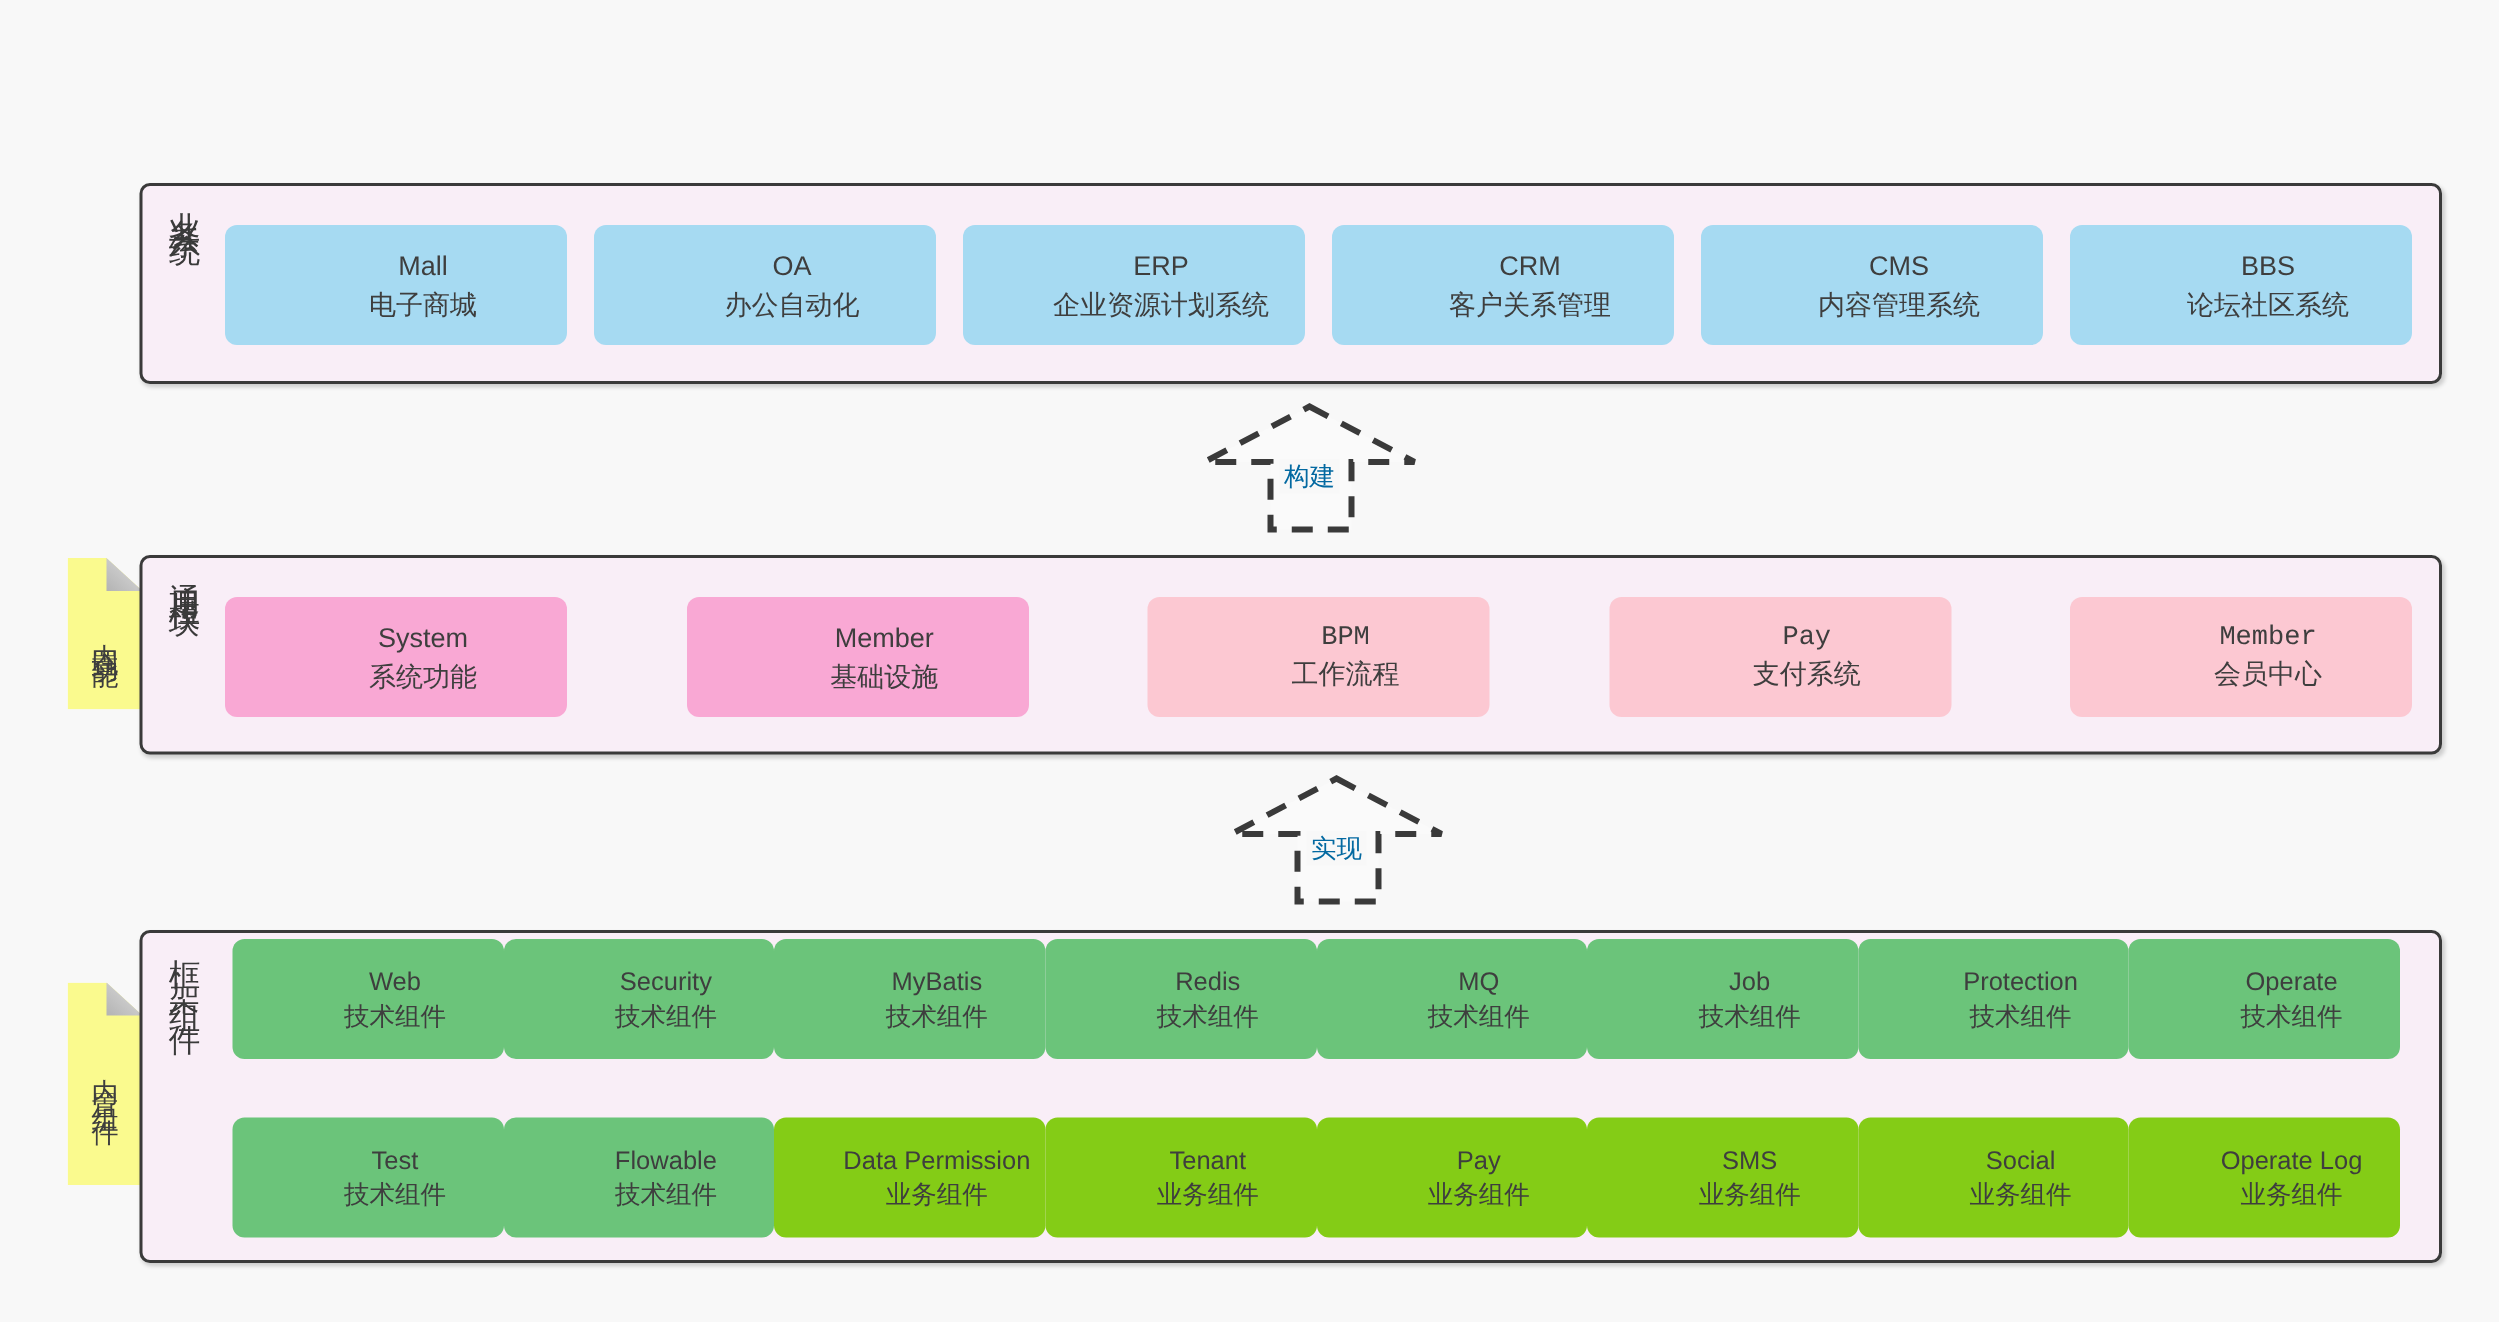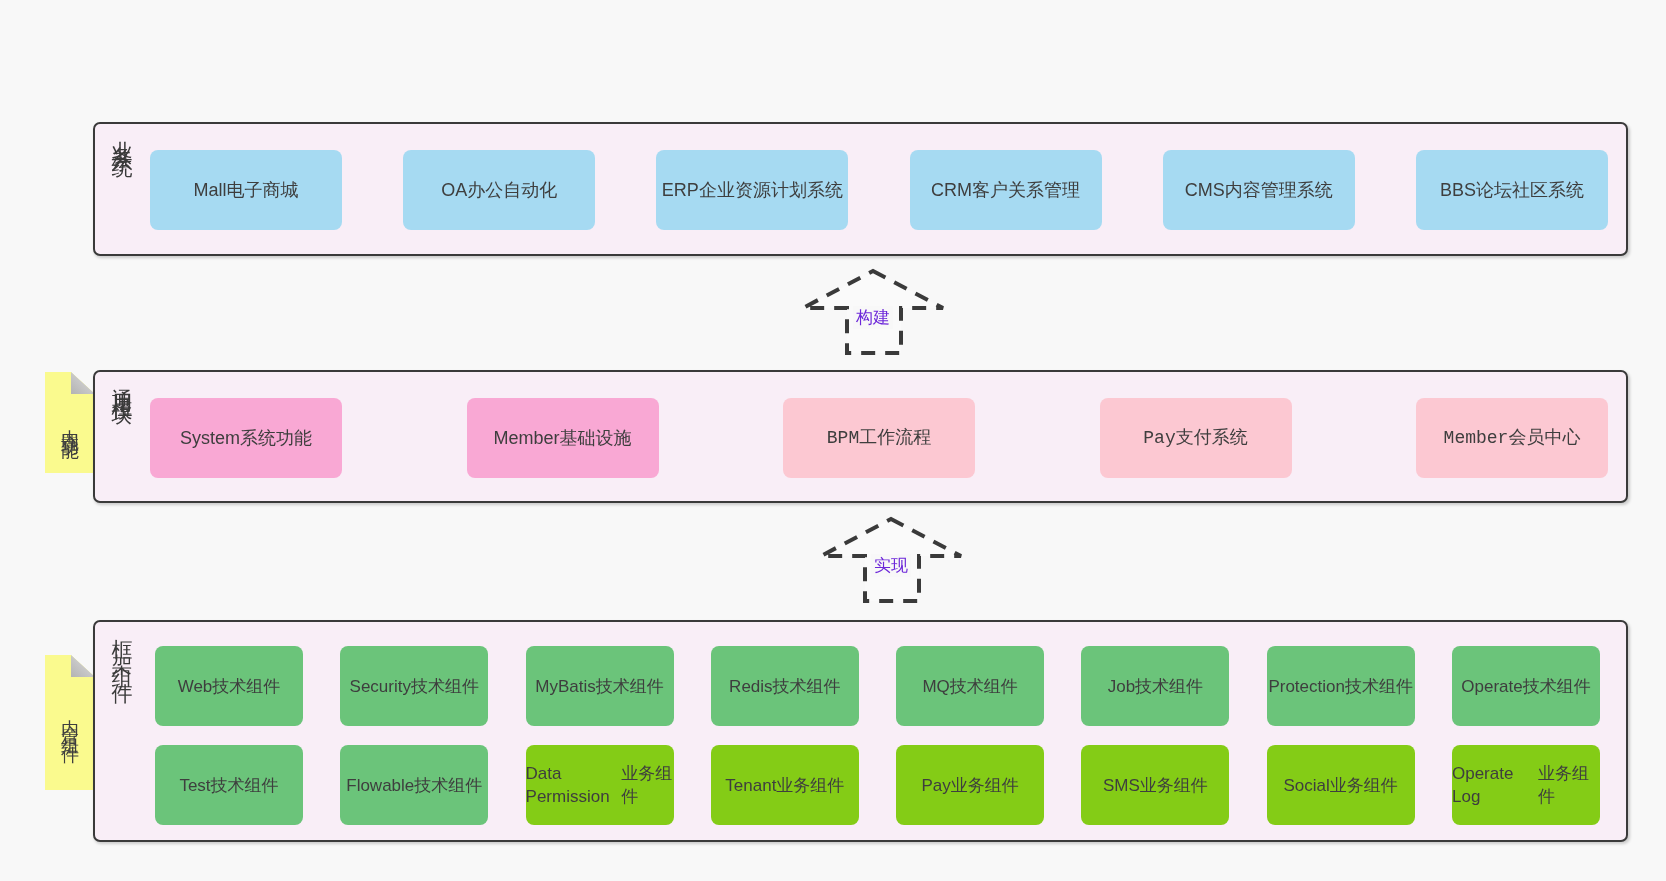--- a/index.html
+++ b/index.html
@@ -23,26 +23,26 @@
     font-size:21px;letter-spacing:5px;color:#3a3a3a;white-space:nowrap;
   }
   .band3 .band-label{letter-spacing:15px;}
   .box-row{
     position:absolute;left:55px;right:18px;
     display:flex;justify-content:space-between;
   }
   .band1 .box-row{top:26px;}
   .band2 .box-row{top:26px;}
   .band3 .box-row{left:60px;right:26px;}
-  .band3 .row1{top:24px;}
+  .band3 .row1{top:4px;}
   .band3 .row2{top:123px;}
   .box{
     width:192px;height:80px;border-radius:8px;
-    display:flex;flex-direction:row;align-items:center;justify-content:center;
-    text-align:left;font-size:18px;line-height:26px;
+    display:flex;flex-direction:column;align-items:center;justify-content:center;
+    text-align:right;font-size:18px;line-height:26px;padding-left:36px;
   }
   .band3 .box{width:148px;height:80px;font-size:17px;line-height:23px;}
   .blue{background:#a6daf2;}
   .red{background:#f9a8d4;}
   .pink{background:#fcc8d2;font-family:Liberation Mono, monospace;}
   .green{background:#6bc47a;}
   .green-light{background:#84cc16;}
   .sticky{
     position:absolute;width:50px;background:#fafa8e;z-index:1;
     clip-path:polygon(0 0,26px 0,50px 22px,50px 100%,0 100%);
@@ -58,21 +58,21 @@
     writing-mode:vertical-lr;text-orientation:upright;
     font-size:18px;letter-spacing:4px;color:#3e3e3e;white-space:nowrap;
   }
   .sticky2 .txt{letter-spacing:9px;}
   .arrow{position:absolute;width:146px;height:88px;z-index:1;}
   .arrow1{left:800px;top:268px;}
   .arrow2{left:818px;top:516px;}
   .arrow svg{display:block;width:146px;height:88px;}
   .arrow-label{
     position:absolute;left:50%;top:38px;transform:translateX(-50%);
-    background:#f8f8f8;padding:0 3px;font-size:17px;color:#6d28d9;white-space:nowrap;
+    background:#f8f8f8;padding:0 3px;font-size:17px;color:#0369a1;white-space:nowrap;
   }
 </style>
 </head>
 <body>
 
 <section class="band band1">
   <div class="band-label">业务系统</div>
   <div class="box-row">
     <div class="box blue">
         <div>Mall</div>

